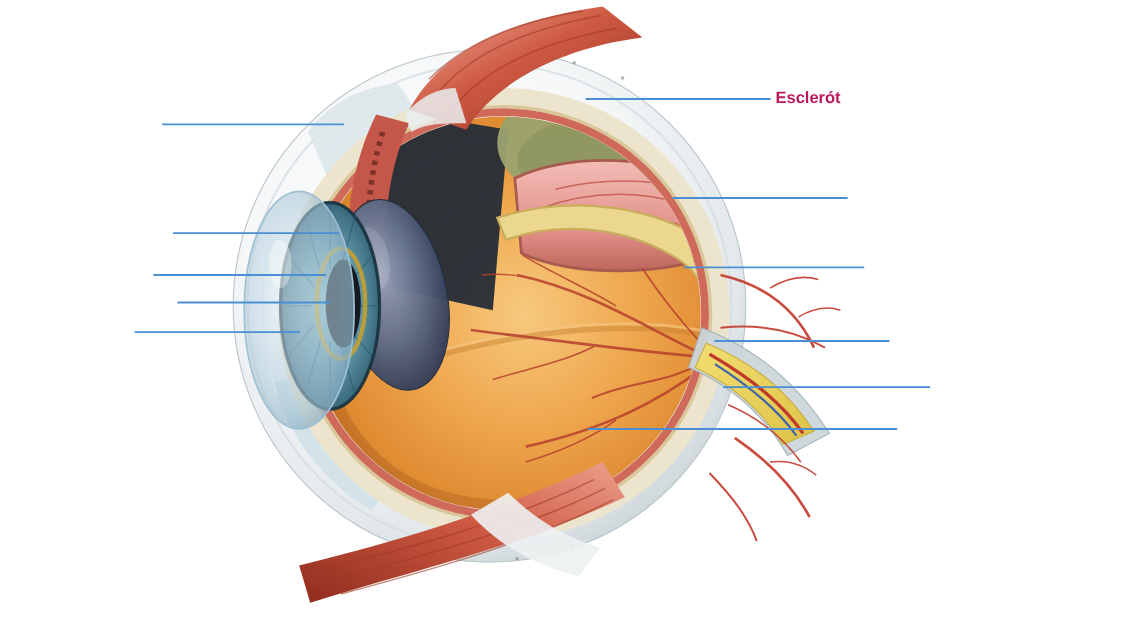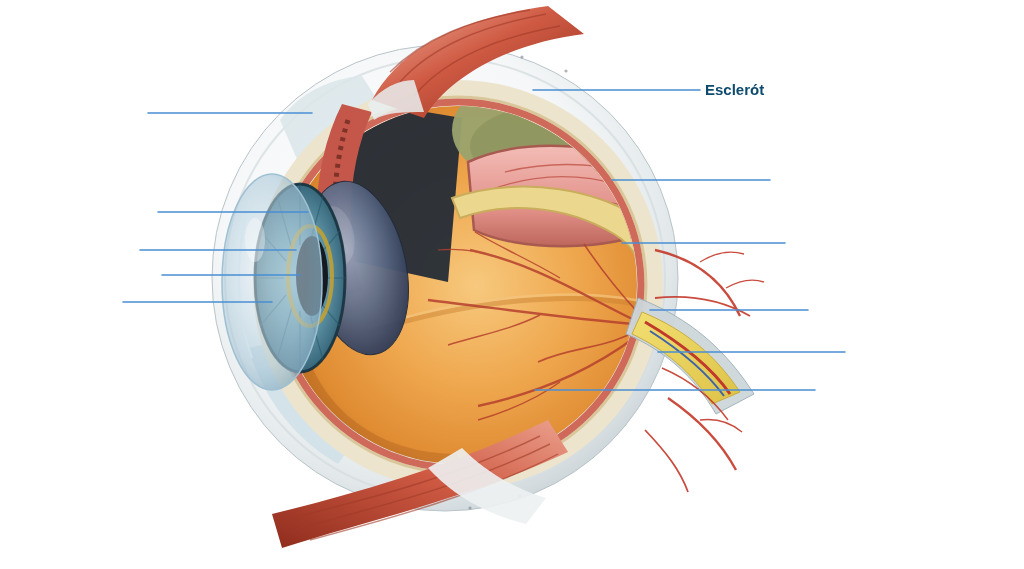--- a/index.html
+++ b/index.html
@@ -3,21 +3,21 @@
 <meta charset="utf-8">
 <style>
   html,body{margin:0;padding:0;background:#fff;}
   .stage{
     position:relative;width:1024px;height:569px;background:#ffffff;
     overflow:hidden;font-family:"Liberation Sans",sans-serif;
   }
   .stage svg{position:absolute;left:0;top:0;}
   .anno-label{
     position:absolute;left:705px;top:81px;
-    font-size:15px;font-weight:700;color:#0c4a6e;white-space:nowrap;
+    font-size:15px;font-weight:700;color:#be185d;white-space:nowrap;
   }
   .leader{stroke-linecap:round;}
 </style>
 </head>
 <body>
 
 <div class="stage">
   <svg width="1024" height="569" viewBox="0 0 1024 569">
     <defs>
       <radialGradient id="scleraG" cx="42%" cy="38%" r="68%">

